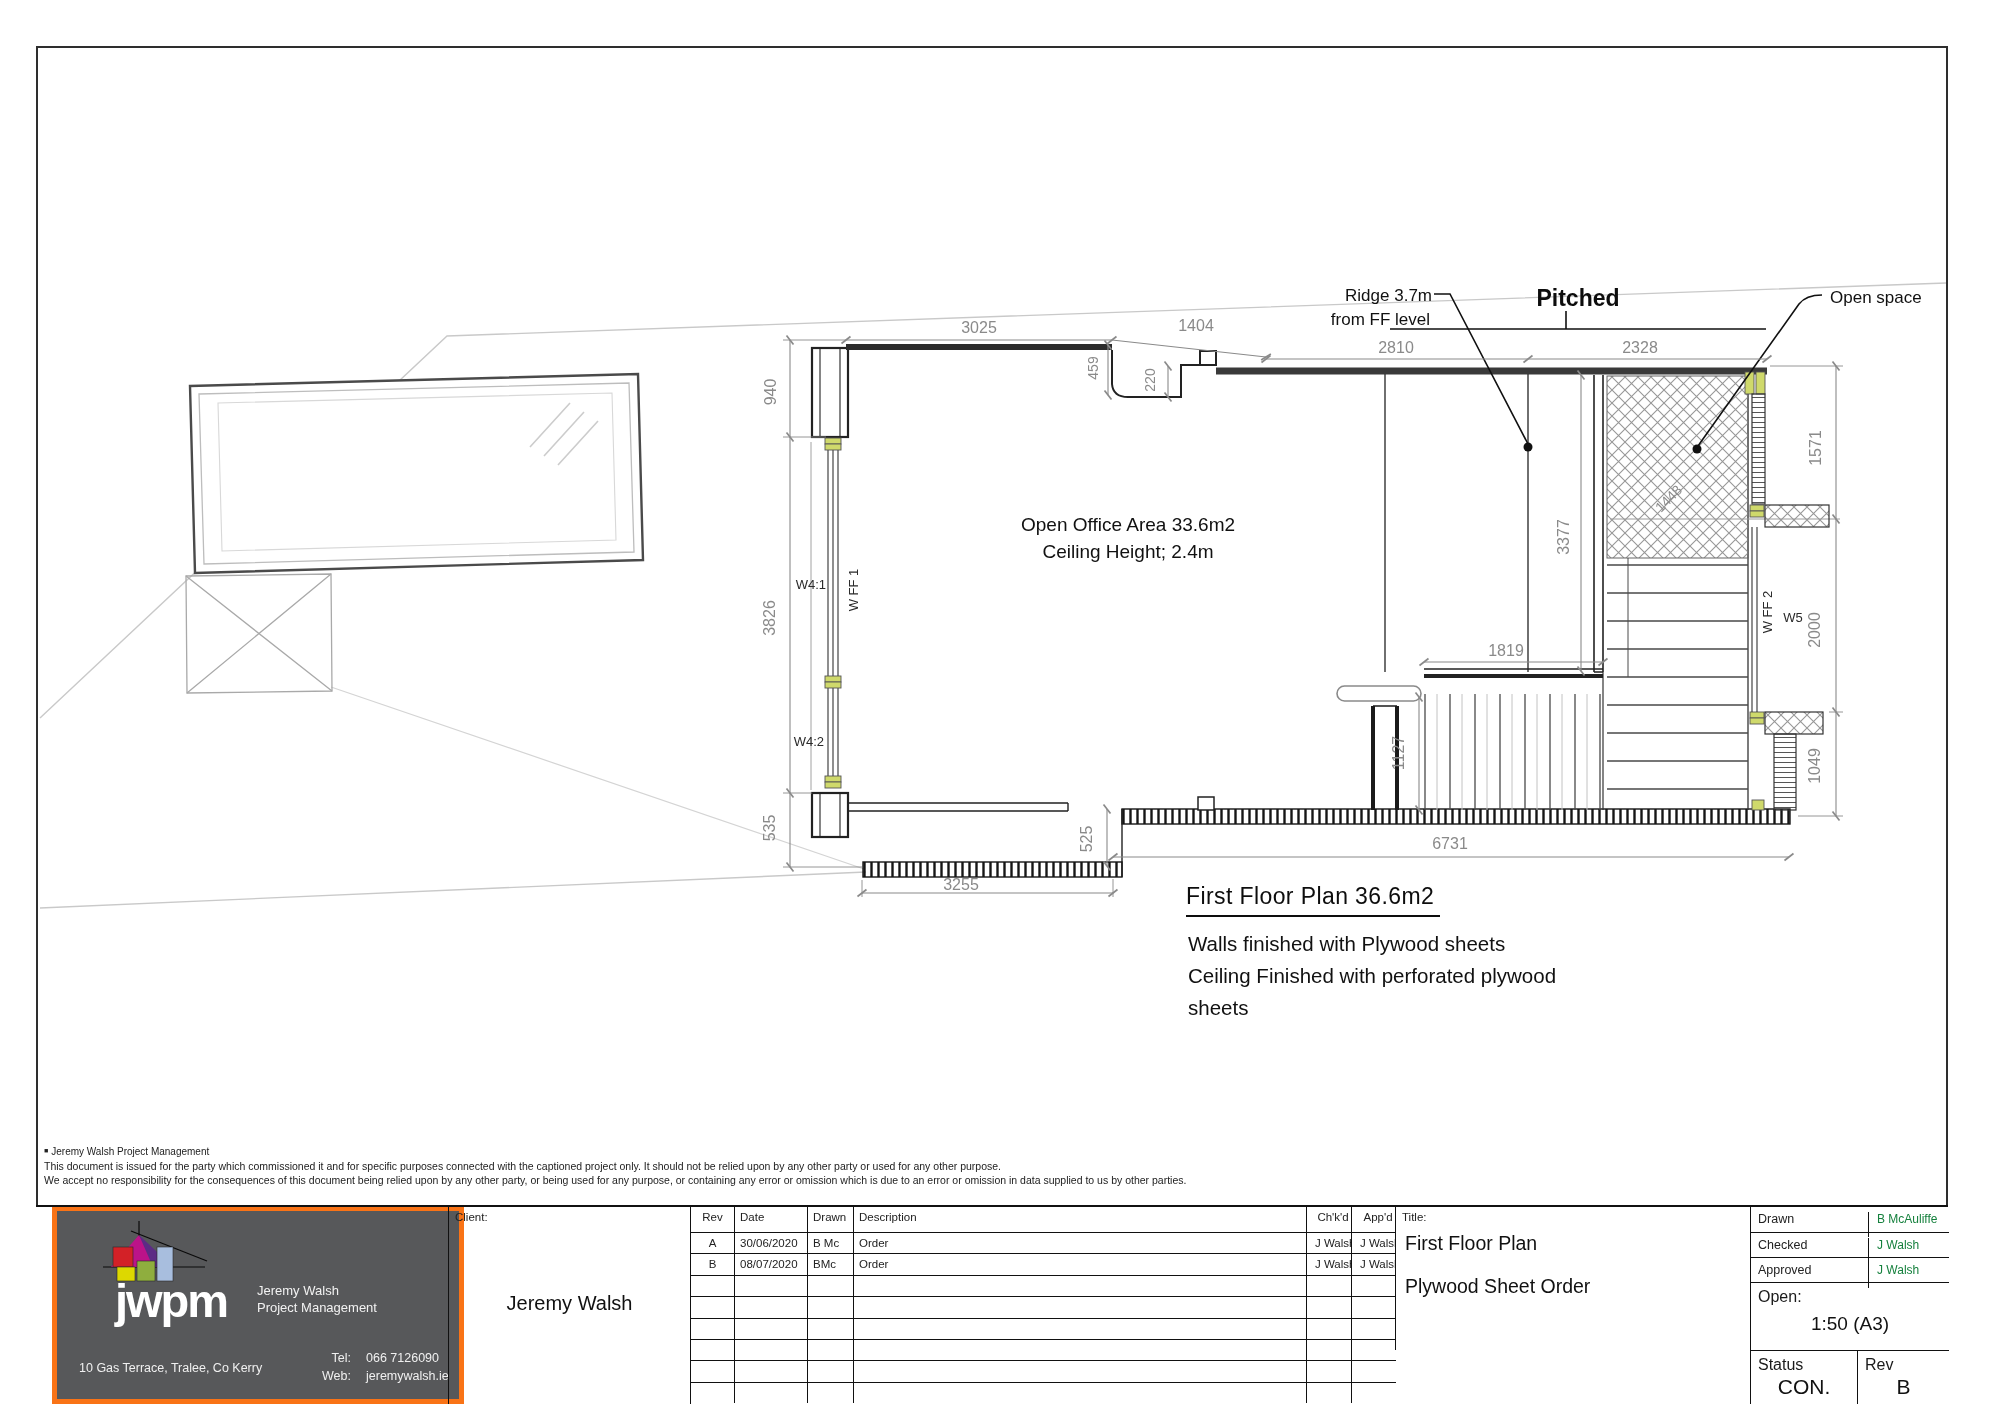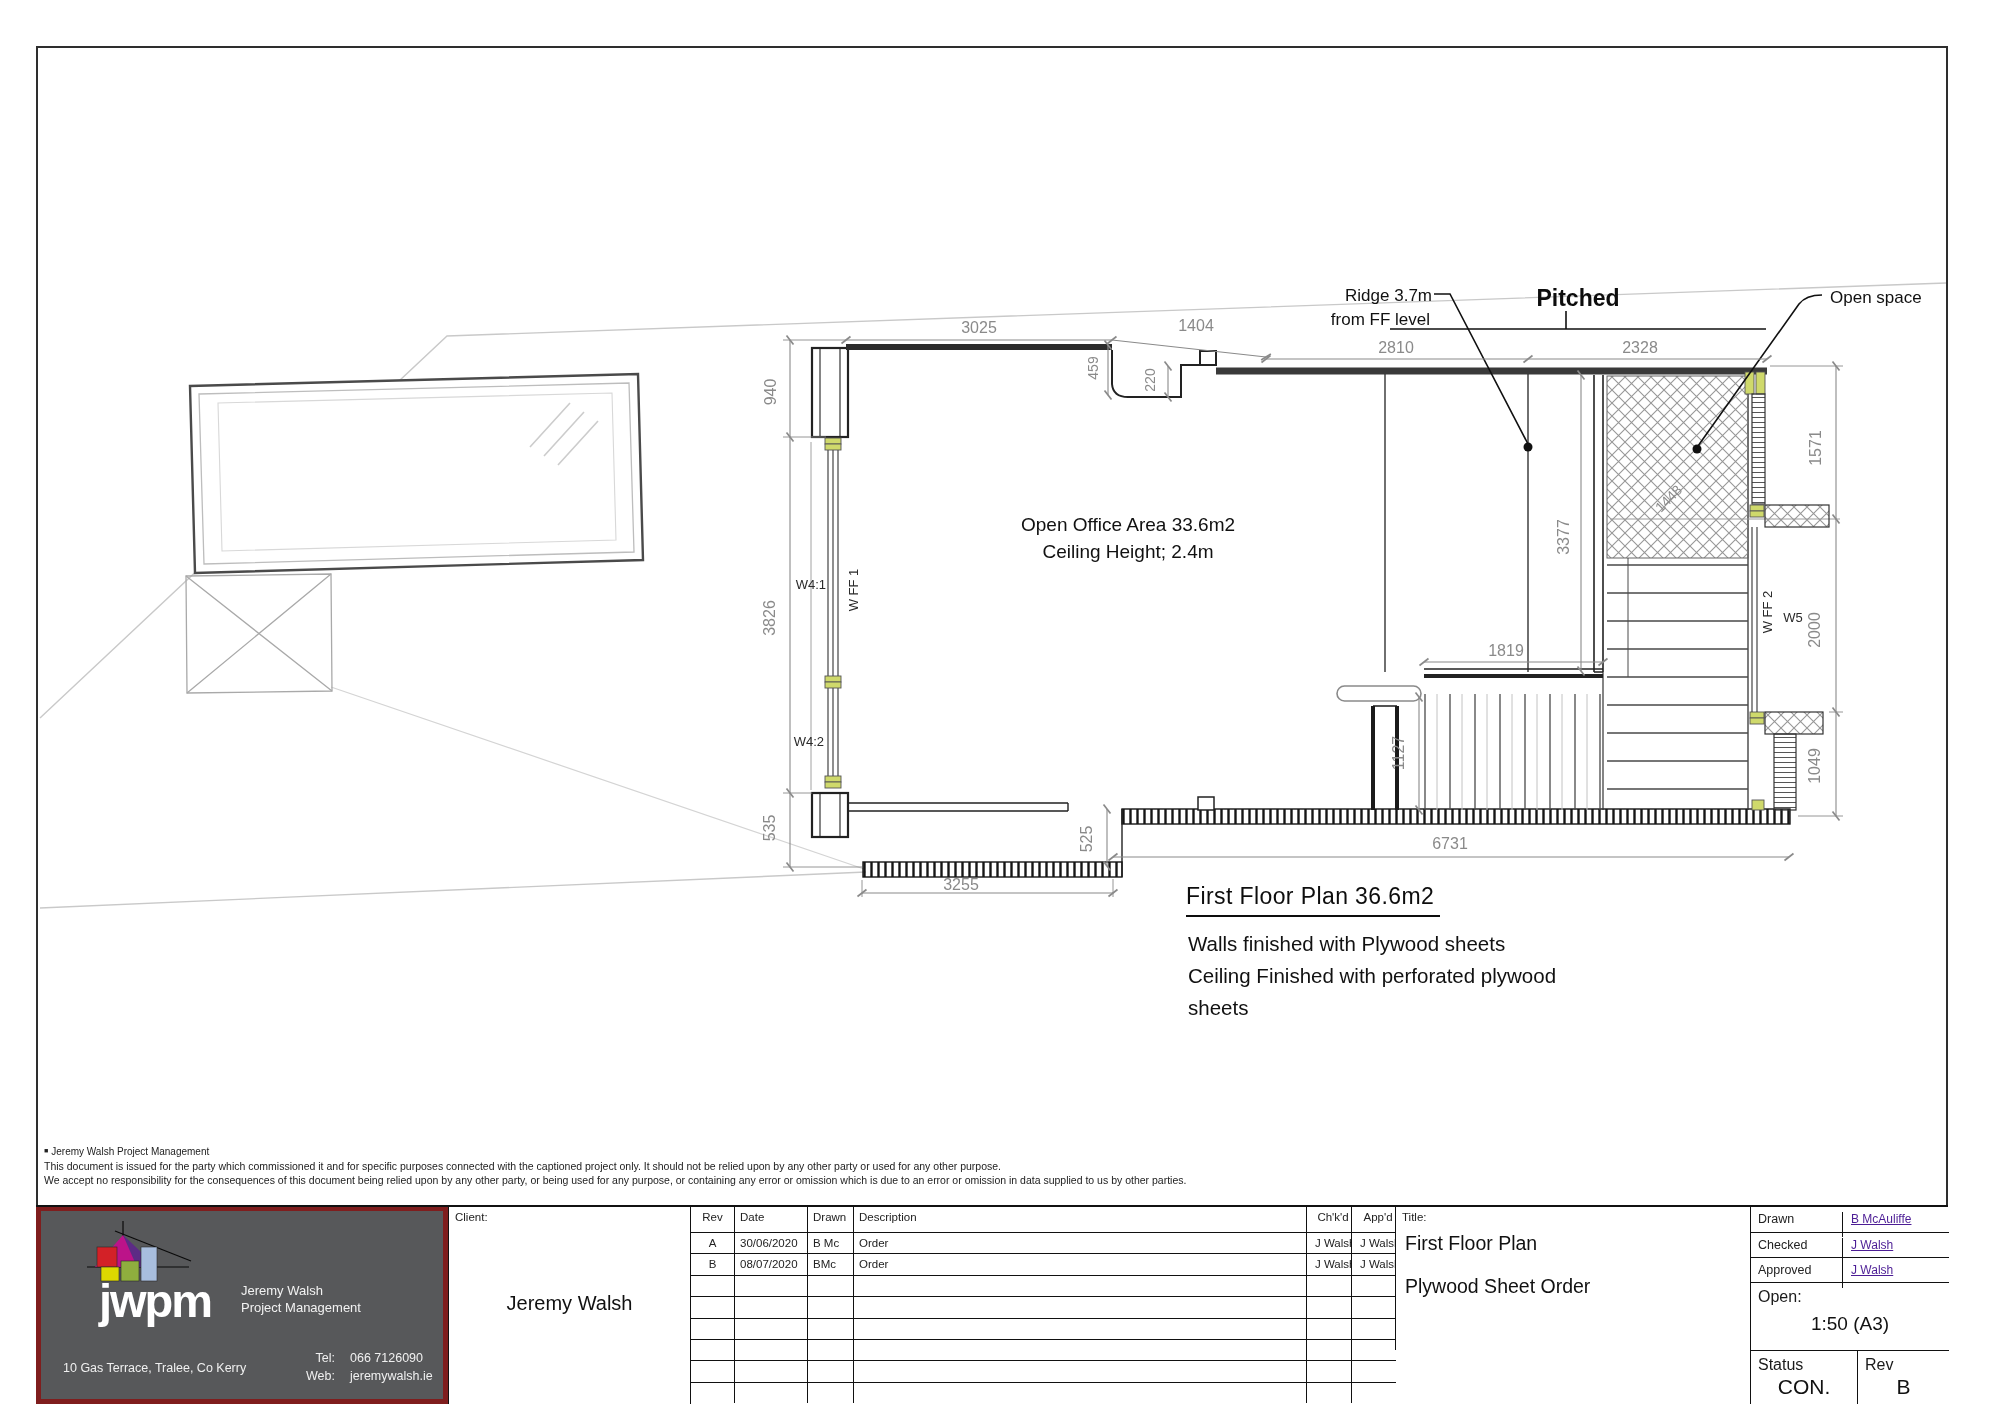--- a/index.html
+++ b/index.html
@@ -27,21 +27,21 @@
   #disclaimer .co { font-size:10px; }
   #disclaimer .bullet { font-size:7px; vertical-align:2px; margin-right:3px; }
 
   
   #titleblock { left:36px; top:1205px; width:1912px; height:197px; border-top:2px solid #111; background:#fff; }
   .cell { position:absolute; }
   .bl { border-left:1.4px solid #111; }
   .bt { border-top:1.4px solid #111; }
   .smalllbl { font-size:11.5px; color:#222; }
 
-  #logo-cell { left:0; top:0; width:412px; height:197px; background:#7f1d1d;text-decoration:underline; }
+  #logo-cell { left:16px; top:0; width:412px; height:197px; background:#f97316;text-decoration:underline; }
   #logo-panel { left:5px; top:4px; width:402px; height:188px; background:#57585a; position:absolute; }
   #logo-mark { left:58px; top:62px; font-size:47px; font-weight:bold; color:#fff; letter-spacing:-2px; position:absolute; }
   .logo-sub { position:absolute; left:200px; color:#f2f2f2; font-size:13px; }
   #logo-address { position:absolute; left:22px; top:150px; color:#f0f0f0; font-size:12.5px; }
   #logo-contact { position:absolute; left:262px; top:138px; color:#f0f0f0; font-size:12.5px; line-height:18px; }
   #logo-contact .clbl { display:inline-block; width:32px; text-align:right; margin-right:15px; }
 
   #client-cell { left:412px; top:0; width:242px; height:197px; }
   #client-name { position:absolute; left:0; top:85px; width:100%; text-align:center; font-size:20px; color:#111; }
 
@@ -53,22 +53,22 @@
   #revgrid > div:nth-child(6n+1) { border-left:none; text-align:center; padding-left:0; }
   #revgrid > div:nth-child(-n+6) { border-top:none; }
   #revgrid > div.ctr { text-align:center; padding-left:8px; }
 
   #title-cell { left:1359px; top:0; width:355px; height:143px; }
   #dwg-cell { left:1359px; top:143px; width:355px; height:54px; }
   .tb-big { font-size:19.5px; color:#111; position:absolute; left:9px; }
   #meta-col { left:1714px; top:0; width:198px; height:197px; }
   .meta-row { position:absolute; left:0; width:198px; height:25px; }
   .meta-row .mlbl { position:absolute; left:7px; top:5px; font-size:12.5px; color:#222; }
-  .meta-row .mval { position:absolute; left:91px; top:5px; width:92px; border-left:1.2px solid #111;
-    height:25px; padding:0 0 0 8px; font-size:12px; color:#4c1d95;text-decoration:underline; }
+  .meta-row .mval { position:absolute; left:117px; top:5px; width:92px; border-left:1.2px solid #111;
+    height:25px; padding:0 0 0 8px; font-size:12px; color:#15803d; }
   .meta-row .mval span { position:relative; top:0; }
   #scale-cell { position:absolute; left:0; top:75px; width:198px; height:68px; }
   #scale-val { position:absolute; left:0; top:30px; width:100%; text-align:center; font-size:19px; color:#111; }
   #status-cell { position:absolute; left:0; top:143px; width:106px; height:54px; }
   #rev-cell { position:absolute; left:106px; top:143px; width:92px; height:54px; }
   .bigval { position:absolute; left:0; top:24px; width:100%; text-align:center; font-size:21px; color:#111; }
   #dwg-num { position:absolute; left:0; top:24px; width:100%; text-align:center; font-size:15px; color:#111; letter-spacing:.5px; }
   #dwg-sub { position:absolute; left:0; top:43px; width:100%; text-align:center; font-size:7px; font-weight:bold; color:#333; letter-spacing:.5px; }
 </style>
 </head>

